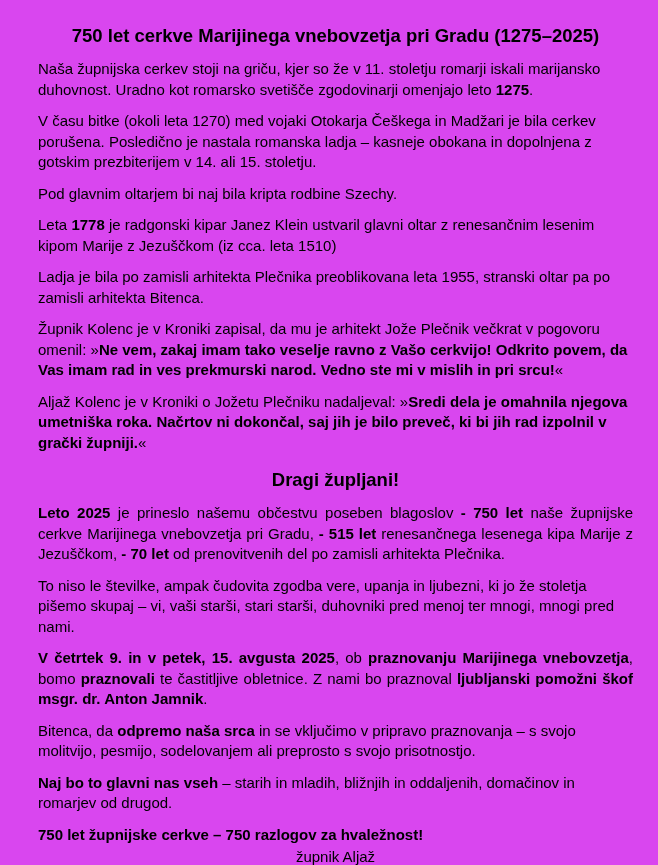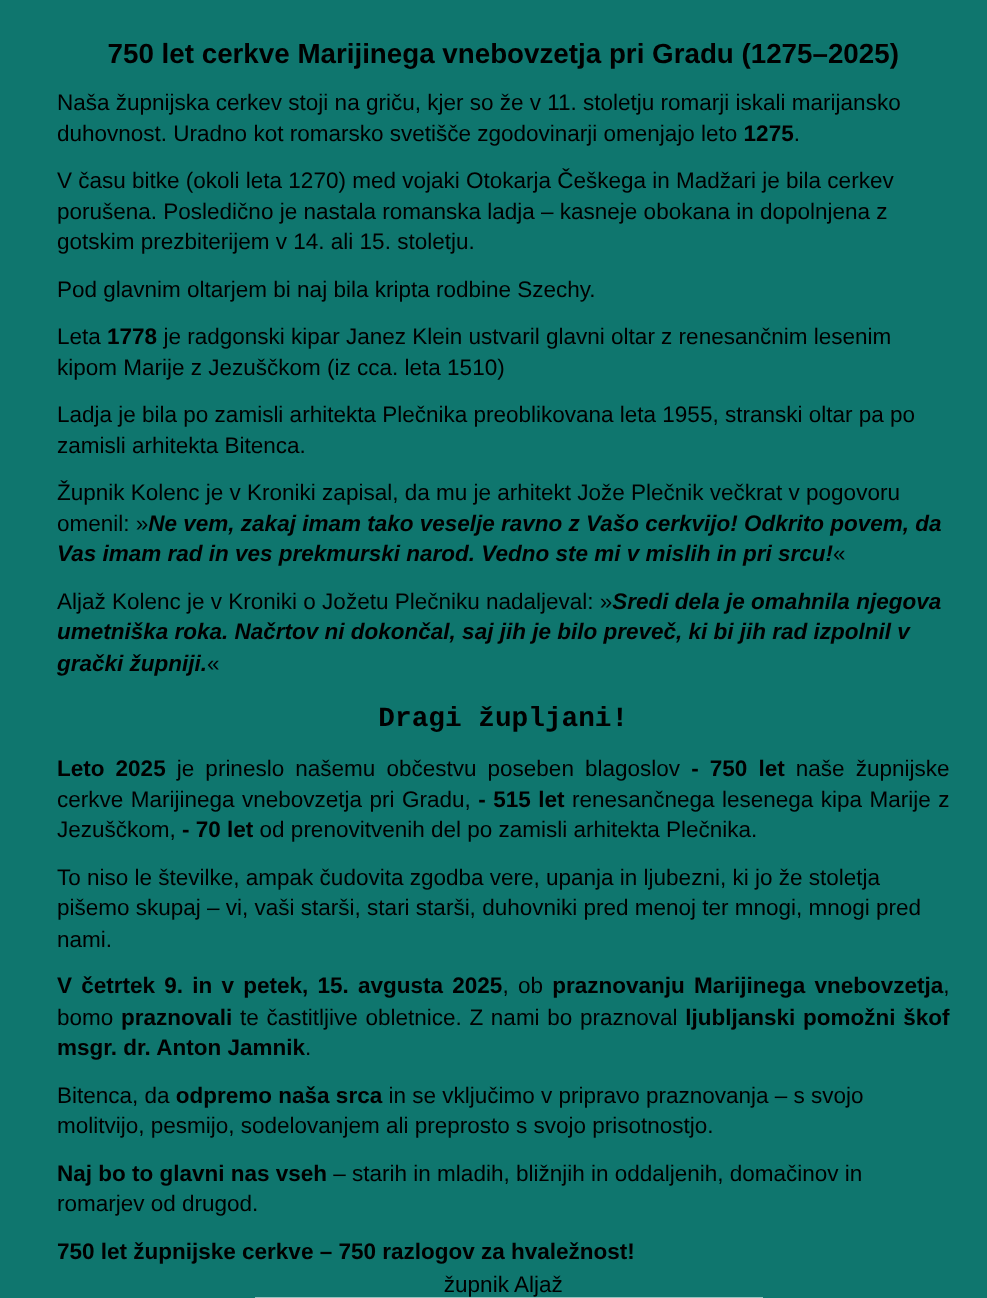--- a/index.html
+++ b/index.html
@@ -5,47 +5,46 @@
   html, body {
     margin: 0;
     padding: 0;
     background: #ffffff;
   }
   .page {
     position: relative;
     width: 658px;
     height: 865px;
     box-sizing: border-box;
-    background: #0f766e;
+    background: #d946ef;
     color: #000000;
     padding: 25px 25px 0 38px;
     font-family: "Liberation Sans", "DejaVu Sans", sans-serif;
     font-size: 15px;
     line-height: 20.5px;
     overflow: hidden;
   }
   .blk {
     margin: 0 0 11px 0;
   }
   .blk.title, .blk.heading {
     font-size: 18.5px;
     line-height: 22px;
     font-weight: bold;
     text-align: center;
     margin-bottom: 12px;
   }
   .blk.heading {
     margin-top: 16px;
-    font-family: Liberation Mono, monospace;
   }
   .align-justify { text-align: justify; }
   .align-right   { text-align: center; }
   .tight { margin-bottom: 2px; }
   .bold   { font-weight: bold; }
-  .italic { font-style: italic; }
+  .italic { }
 </style>
 </head>
 <body>
 
 <div class="page" aria-label="750 let cerkve Marijinega vnebovzetja pri Gradu (1275–2025)">
   <div>
       <p class="blk title"><span class="bold">750 let cerkve Marijinega vnebovzetja pri Gradu (1275–2025)</span></p>
       <p class="blk para"><span>Naša župnijska cerkev stoji na griču, kjer so že v 11. stoletju romarji iskali marijansko duhovnost. Uradno kot romarsko svetišče zgodovinarji omenjajo leto </span><span class="bold">1275</span><span>.</span></p>
       <p class="blk para"><span>V času bitke (okoli leta 1270) med vojaki Otokarja Češkega in Madžari je bila cerkev porušena. Posledično je nastala romanska ladja – kasneje obokana in dopolnjena z gotskim prezbiterijem v 14. ali 15. stoletju.</span></p>
       <p class="blk para"><span>Pod glavnim oltarjem bi naj bila kripta rodbine Szechy.</span></p>

